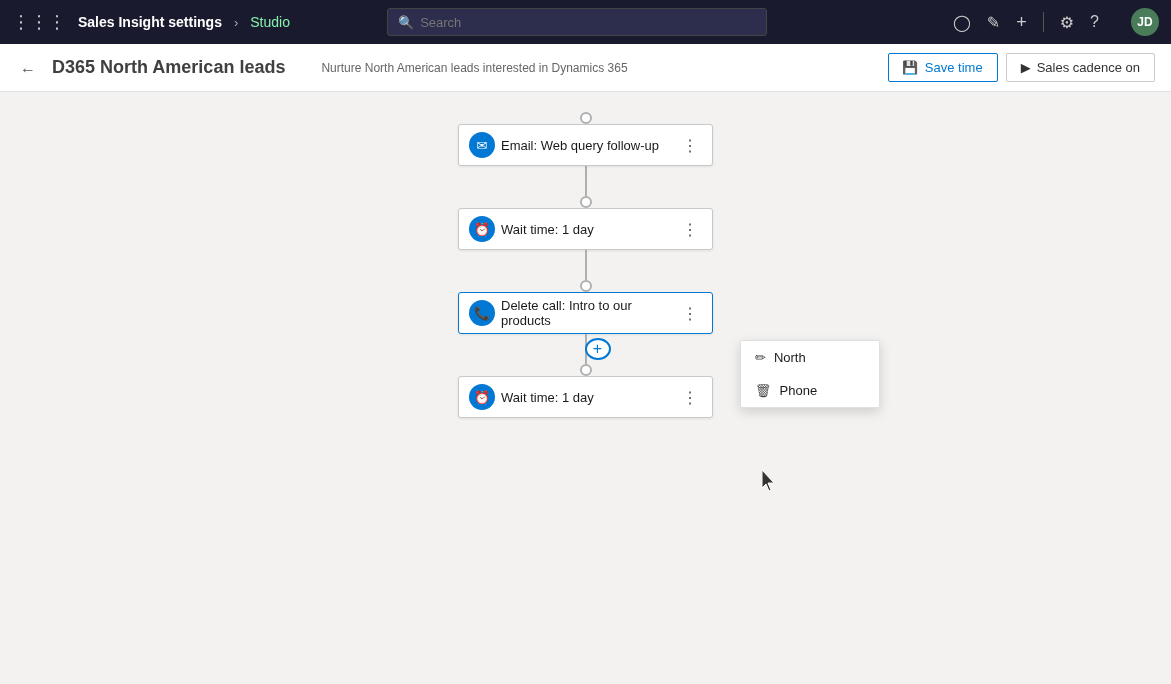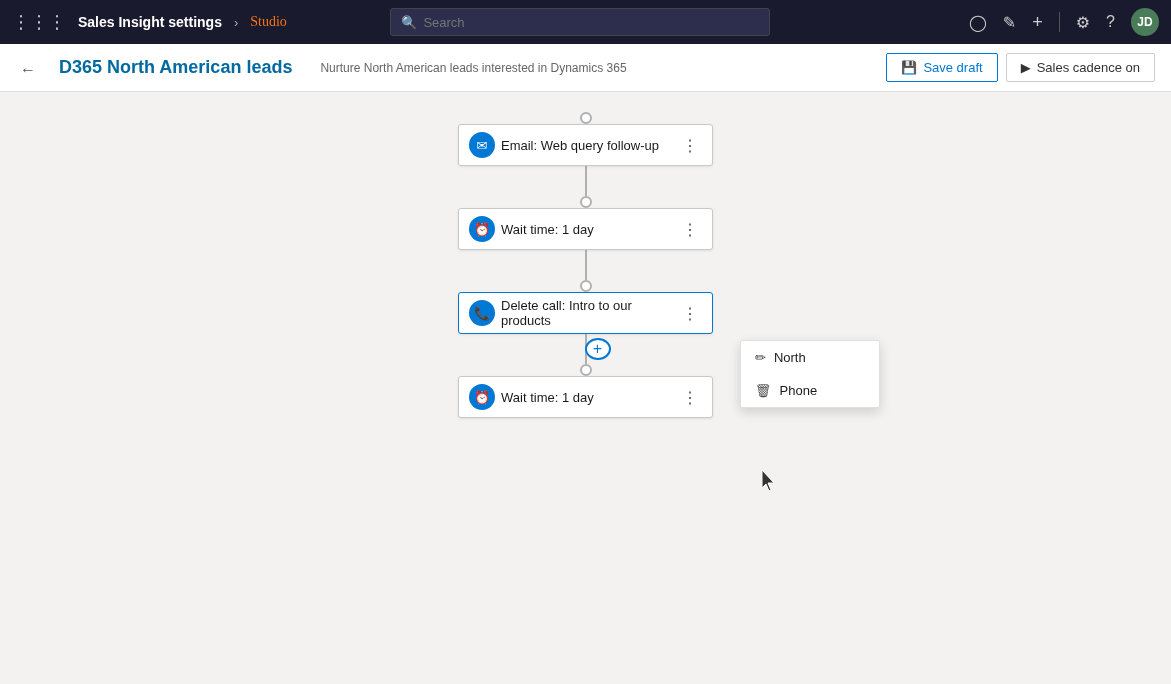--- a/index.html
+++ b/index.html
@@ -11,21 +11,21 @@
       height: 44px;
       display: flex;
       align-items: center;
       padding: 0 12px;
       gap: 8px;
       color: #fff;
     }
     .top-nav .app-grid-icon { color: #ccc; font-size: 18px; cursor: pointer; margin-right: 4px; }
     .top-nav .app-title { color: #fff; font-size: 14px; font-weight: 600; text-align: center; }
     .top-nav .breadcrumb-sep { color: #aaa; margin: 0 4px; font-size: 13px; }
-    .top-nav .studio-label { color: #f97316; font-size: 14px; font-family: Liberation Serif, serif; }
+    .top-nav .studio-label { color: #86efac; font-size: 14px; }
     .search-bar {
       flex: 1;
       max-width: 380px;
       margin: 0 auto;
       background: #2d2d4e;
       border: 1px solid #444;
       border-radius: 3px;
       height: 28px;
       display: flex;
       align-items: center;
@@ -37,36 +37,36 @@
       border: none;
       outline: none;
       color: #ccc;
       font-size: 13px;
       width: 100%;
     }
     .search-bar .search-icon-inner { color: #aaa; font-size: 13px; }
     .nav-icons { display: flex; align-items: center; gap: 16px; margin-left: auto; }
     .nav-icon { color: #ccc; font-size: 16px; cursor: pointer; }
     .nav-icon.plus { font-size: 18px; }
-    .avatar { width: 28px; height: 28px; border-radius: 50%; background: #4a7c59; display: flex; align-items: center; justify-content: center; color: #fff; font-size: 12px; font-weight: 600; }
+    .avatar { width: 28px; height: 28px; border-radius: 50%; background: #4a7c59; display: flex; align-items: center; justify-content: center; color: #fff; font-size: 12px; font-weight: 600; margin-left: 16px; }
     .nav-divider { width: 1px; height: 20px; background: #555; }
 
     
     .sub-header {
       background: #fff;
       height: 48px;
       display: flex;
       align-items: center;
       padding: 0 16px;
       border-bottom: 1px solid #e0e0e0;
       gap: 12px;
     }
     .back-btn { color: #555; font-size: 16px; cursor: pointer; padding: 4px; }
-    .page-title { font-size: 18px; font-weight: 600; color: #0369a1; margin-left: 7px; }
-    .sub-description { font-size: 12px; color: #666; margin-left: 16px; }
+    .page-title { font-size: 18px; font-weight: 600; color: #404040; }
+    .sub-description { font-size: 12px; color: #666; margin-left: 24px; }
     .sub-header-actions { margin-left: auto; display: flex; align-items: center; gap: 8px; }
     .btn-save-draft {
       background: #fff;
       border: 1px solid #0078d4;
       color: #0078d4;
       padding: 6px 14px;
       border-radius: 2px;
       font-size: 13px;
       cursor: pointer;
       display: flex;
@@ -236,21 +236,21 @@
   </div>
 </div>
 
 <div class="sub-header">
   <span class="back-btn">←</span>
   <span class="page-title">D365 North American leads</span>
   <span class="sub-description">Nurture North American leads interested in Dynamics 365</span>
   <div class="sub-header-actions">
     <button class="btn-save-draft">
       <span>💾</span>
-      <span>Save draft</span>
+      <span>Save time</span>
     </button>
     <button class="btn-turn-on">
       <span>▶</span>
       <span>Sales cadence on</span>
     </button>
   </div>
 </div>
 
 <div class="canvas">
   <div class="flow-container">

